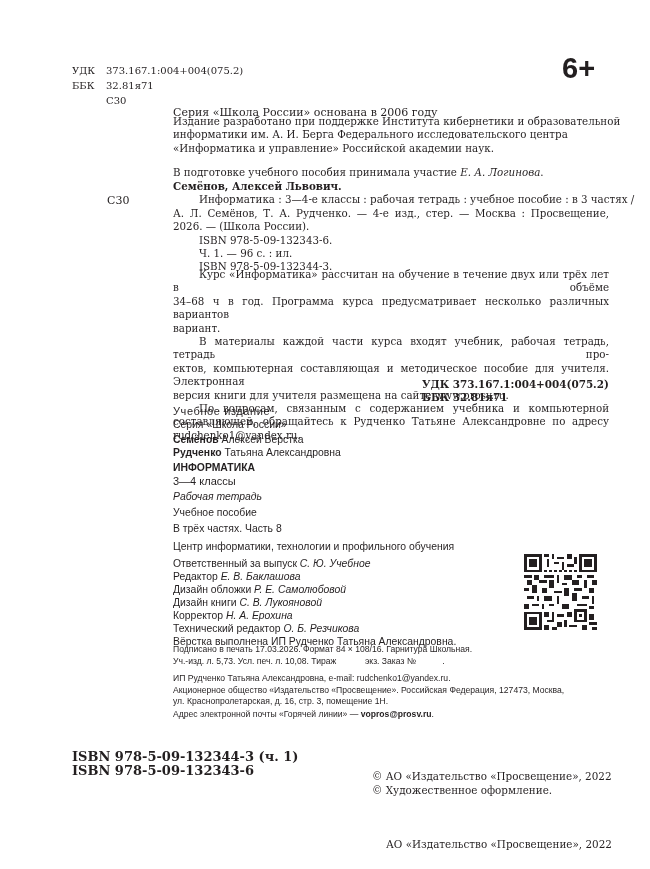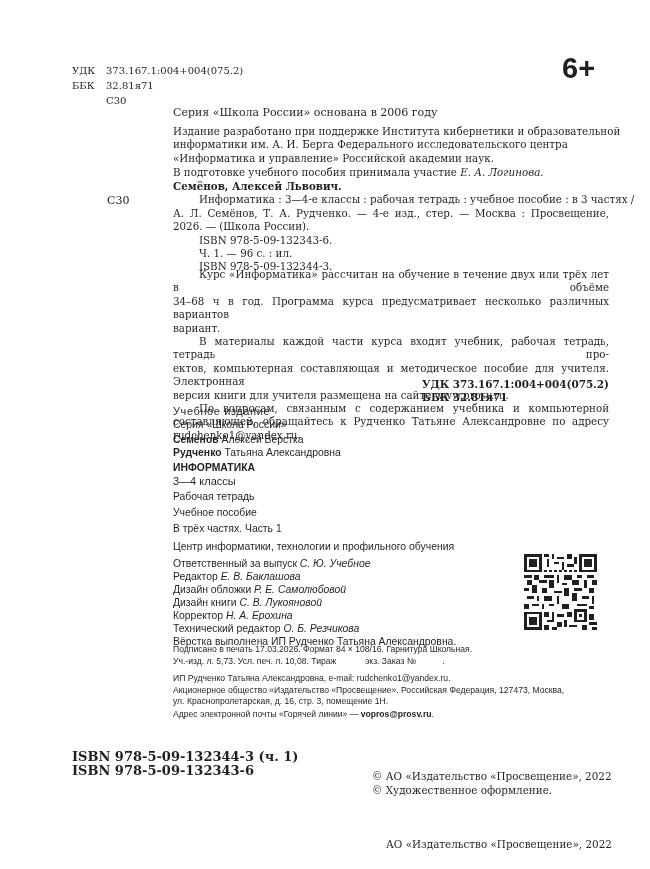--- a/index.html
+++ b/index.html
@@ -50,21 +50,21 @@
   <div class="row">
       <span class="k"></span>
       <span>С30</span>
     </div>
 </div>
 
 <div class="abs age sans">6+</div>
 
 <div class="abs series-title serif line">Серия «Школа России» основана в 2006 году</div>
 
-<div class="abs block serif" style="top:125px;">
+<div class="abs block serif" style="top:115px;">
   <div class="line">Издание разработано при поддержке Института кибернетики и образовательной</div>
   <div class="line">информатики им. А. И. Берга Федерального исследовательского центра</div>
   <div class="line">«Информатика и управление» Российской академии наук.</div>
 </div>
 
 <div class="abs block serif line" style="top:166px;">
   <span>В подготовке учебного пособия принимала участие </span><i>Е. А. Логинова</i><span>.</span>
 </div>
 
 <div class="abs c30-left serif">С30</div>
@@ -101,23 +101,23 @@
 </div>
 
 <div class="abs imprint sans" style="top:433px;">
   <div class="line"><b>Семёнов</b><span> Алексей Вёрстка</span></div>
   <div class="line"><b>Рудченко</b><span> Татьяна Александровна</span></div>
 </div>
 
 <div class="abs imprint sans" style="top:462px;">
   <div class="line" style="font-weight:bold; line-height:12px;">ИНФОРМАТИКА</div>
   <div class="line" style="font-size:11px; line-height:15px;">3—4 классы</div>
-  <div class="line" style="line-height:16px;">Рабочая тетрадь</div>
+  <div class="line" style="line-height:16px;font-style:italic;">Рабочая тетрадь</div>
   <div class="line" style="line-height:16px;">Учебное пособие</div>
-  <div class="line" style="line-height:16px;">В трёх частях. Часть 1</div>
+  <div class="line" style="line-height:16px;">В трёх частях. Часть 8</div>
 </div>
 
 <div class="abs imprint sans line" style="top:540px;">Центр информатики, технологии и профильного обучения</div>
 
 <div class="abs imprint sans" style="top:557px;">
   <div class="line"><span>Ответственный за выпуск </span><i>С. Ю. Учебное</i></div>
   <div class="line"><span>Редактор </span><i>Е. В. Баклашова</i></div>
   <div class="line"><span>Дизайн обложки </span><i>Р. Е. Самолюбовой</i></div>
   <div class="line"><span>Дизайн книги </span><i>С. В. Лукояновой</i></div>
   <div class="line"><span>Корректор </span><i>Н. А. Ерохина</i></div>

